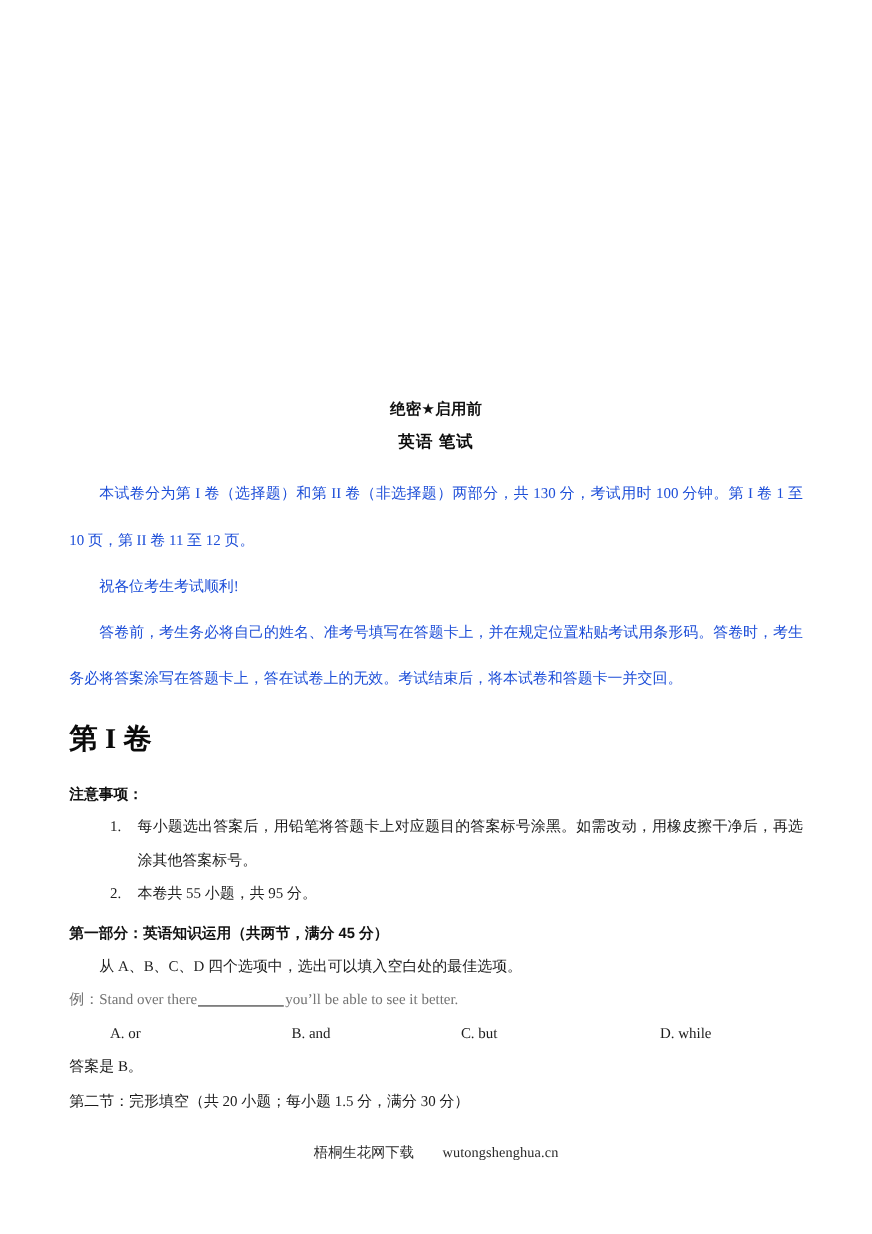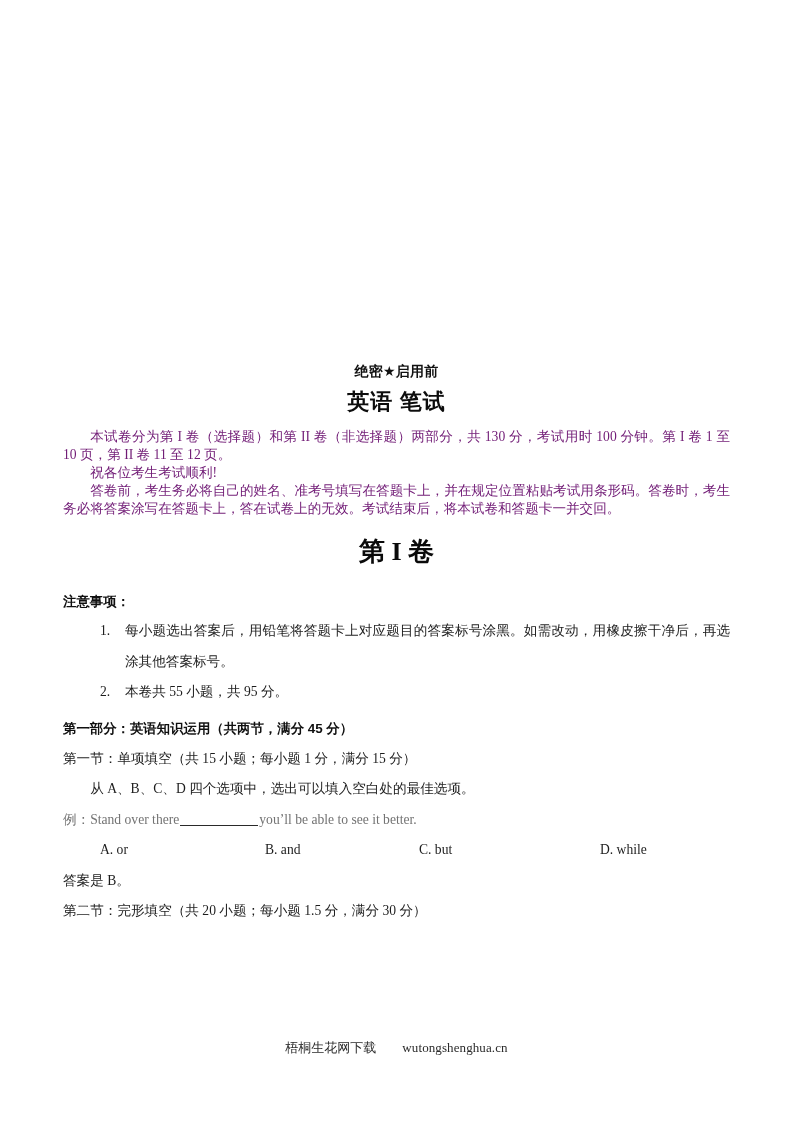--- a/index.html
+++ b/index.html
@@ -51,42 +51,42 @@
     font-size: 21.5px;
     line-height: 30px;
     margin-top: 12px;
     letter-spacing: 0.3px;
     color: #0d0d0d;
   }
 
   .subject-title {
     text-align: center;
     font-weight: bold;
-    font-size: 22px;
+    font-size: 15px;
     line-height: 26px;
     margin-top: 9px;
     letter-spacing: 1px;
     color: #0d0d0d;
   }
 
   p.body-text {
     font-size: 13.6px;
-    line-height: 18px;
+    line-height: 42px;
     margin: 0;
     text-align: justify;
     text-justify: inter-ideograph;
-    color: #701a75;
+    color: #1d4ed8;
   }
 
   .pt-indent { text-indent: 2em; }
 
   .gap-a { height: 13px; }
 
   .volume-heading {
-    text-align: center;
+    text-align: left;
     font-weight: bold;
     font-size: 26px;
     line-height: 40px;
     margin-top: 14px;
     margin-bottom: 6px;
     color: #0a0a0a;
   }
 
   .notice-heading {
     font-family: "Liberation Sans", "DejaVu Sans", sans-serif;
@@ -223,21 +223,20 @@
         <span>每小题选出答案后，用铅笔将答题卡上对应题目的答案标号涂黑。如需改动，用橡皮擦干净后，再选涂其他答案标号。</span>
       </li>
       <li>
         <span class="num">2.</span>
         <span>本卷共 55 小题，共 95 分。</span>
       </li>
     </ol>
 
     <div class="part-heading">第一部分：英语知识运用（共两节，满分 45 分）</div>
 
-    <div class="section-line">第一节：单项填空（共 15 小题；每小题 1 分，满分 15 分）</div>
 
     <div class="instruction-line">从 A、B、C、D 四个选项中，选出可以填入空白处的最佳选项。</div>
 
     <div class="example-line">
       <span>例：</span><span>Stand over there</span><span class="blank-rule"></span><span>you’ll be able to see it better.</span>
     </div>
 
     <div class="options-row">
       <span class="opt opt-a">A. or</span>
       <span class="opt opt-b">B. and</span>

